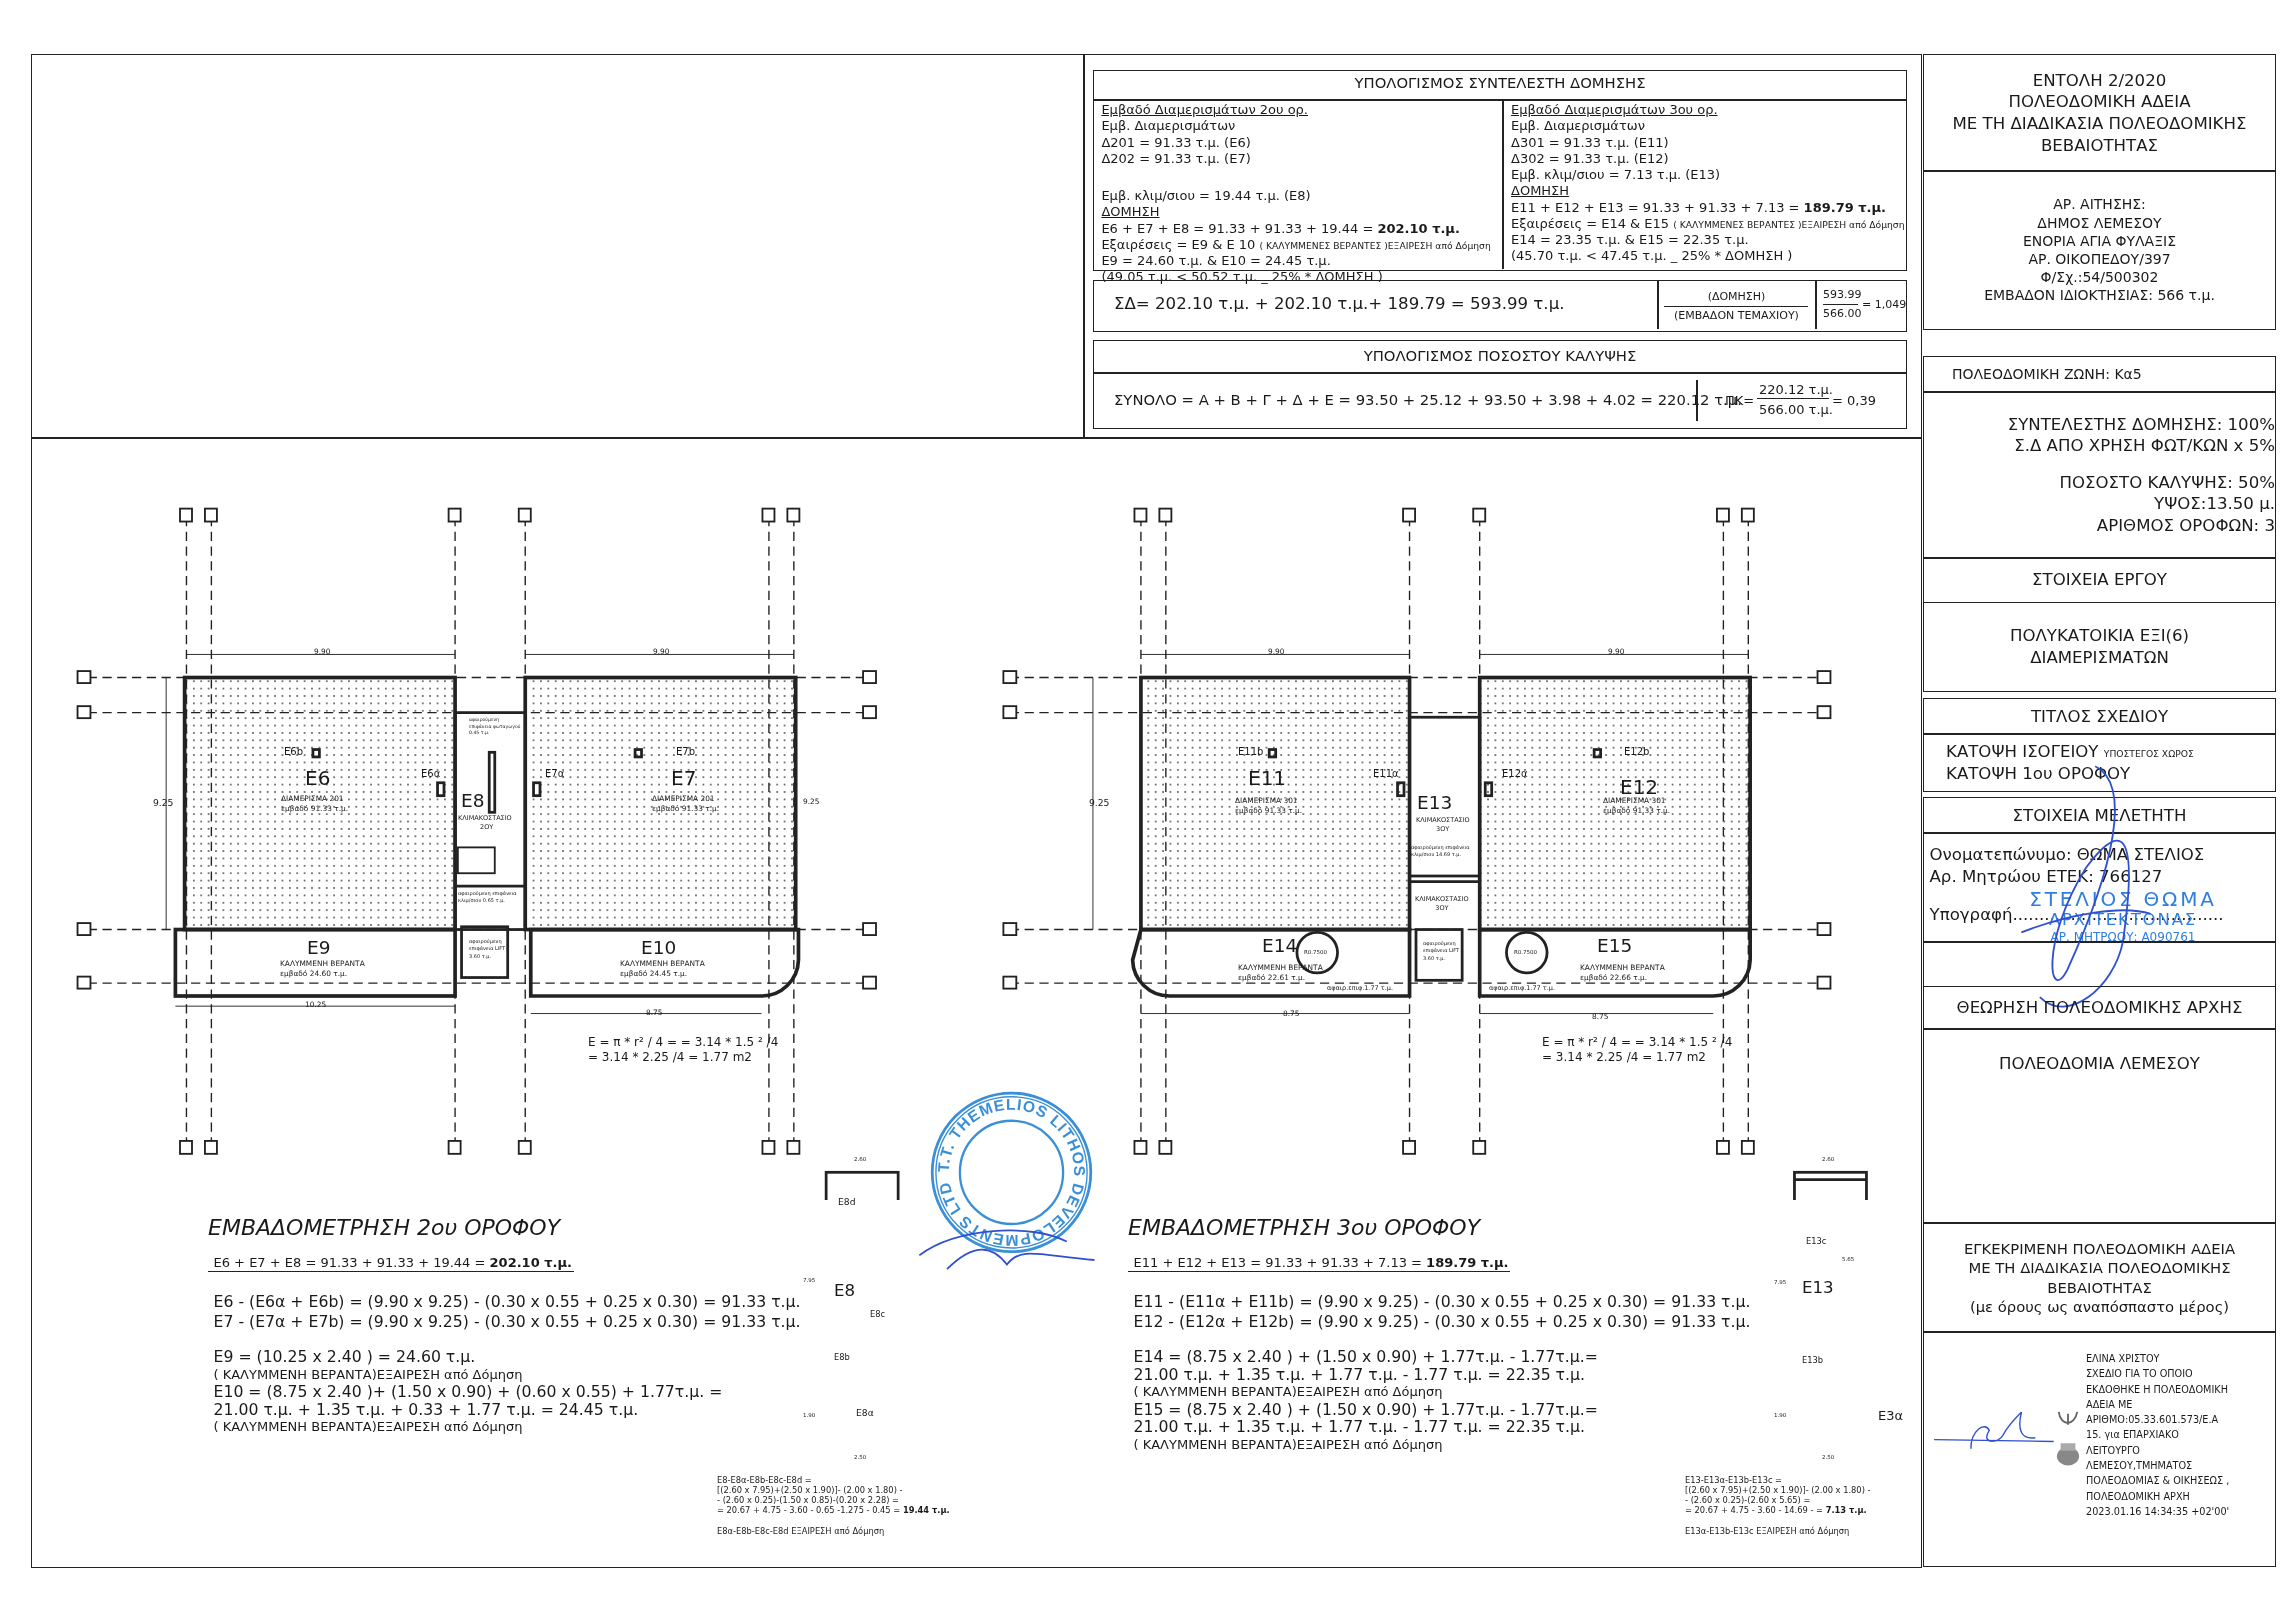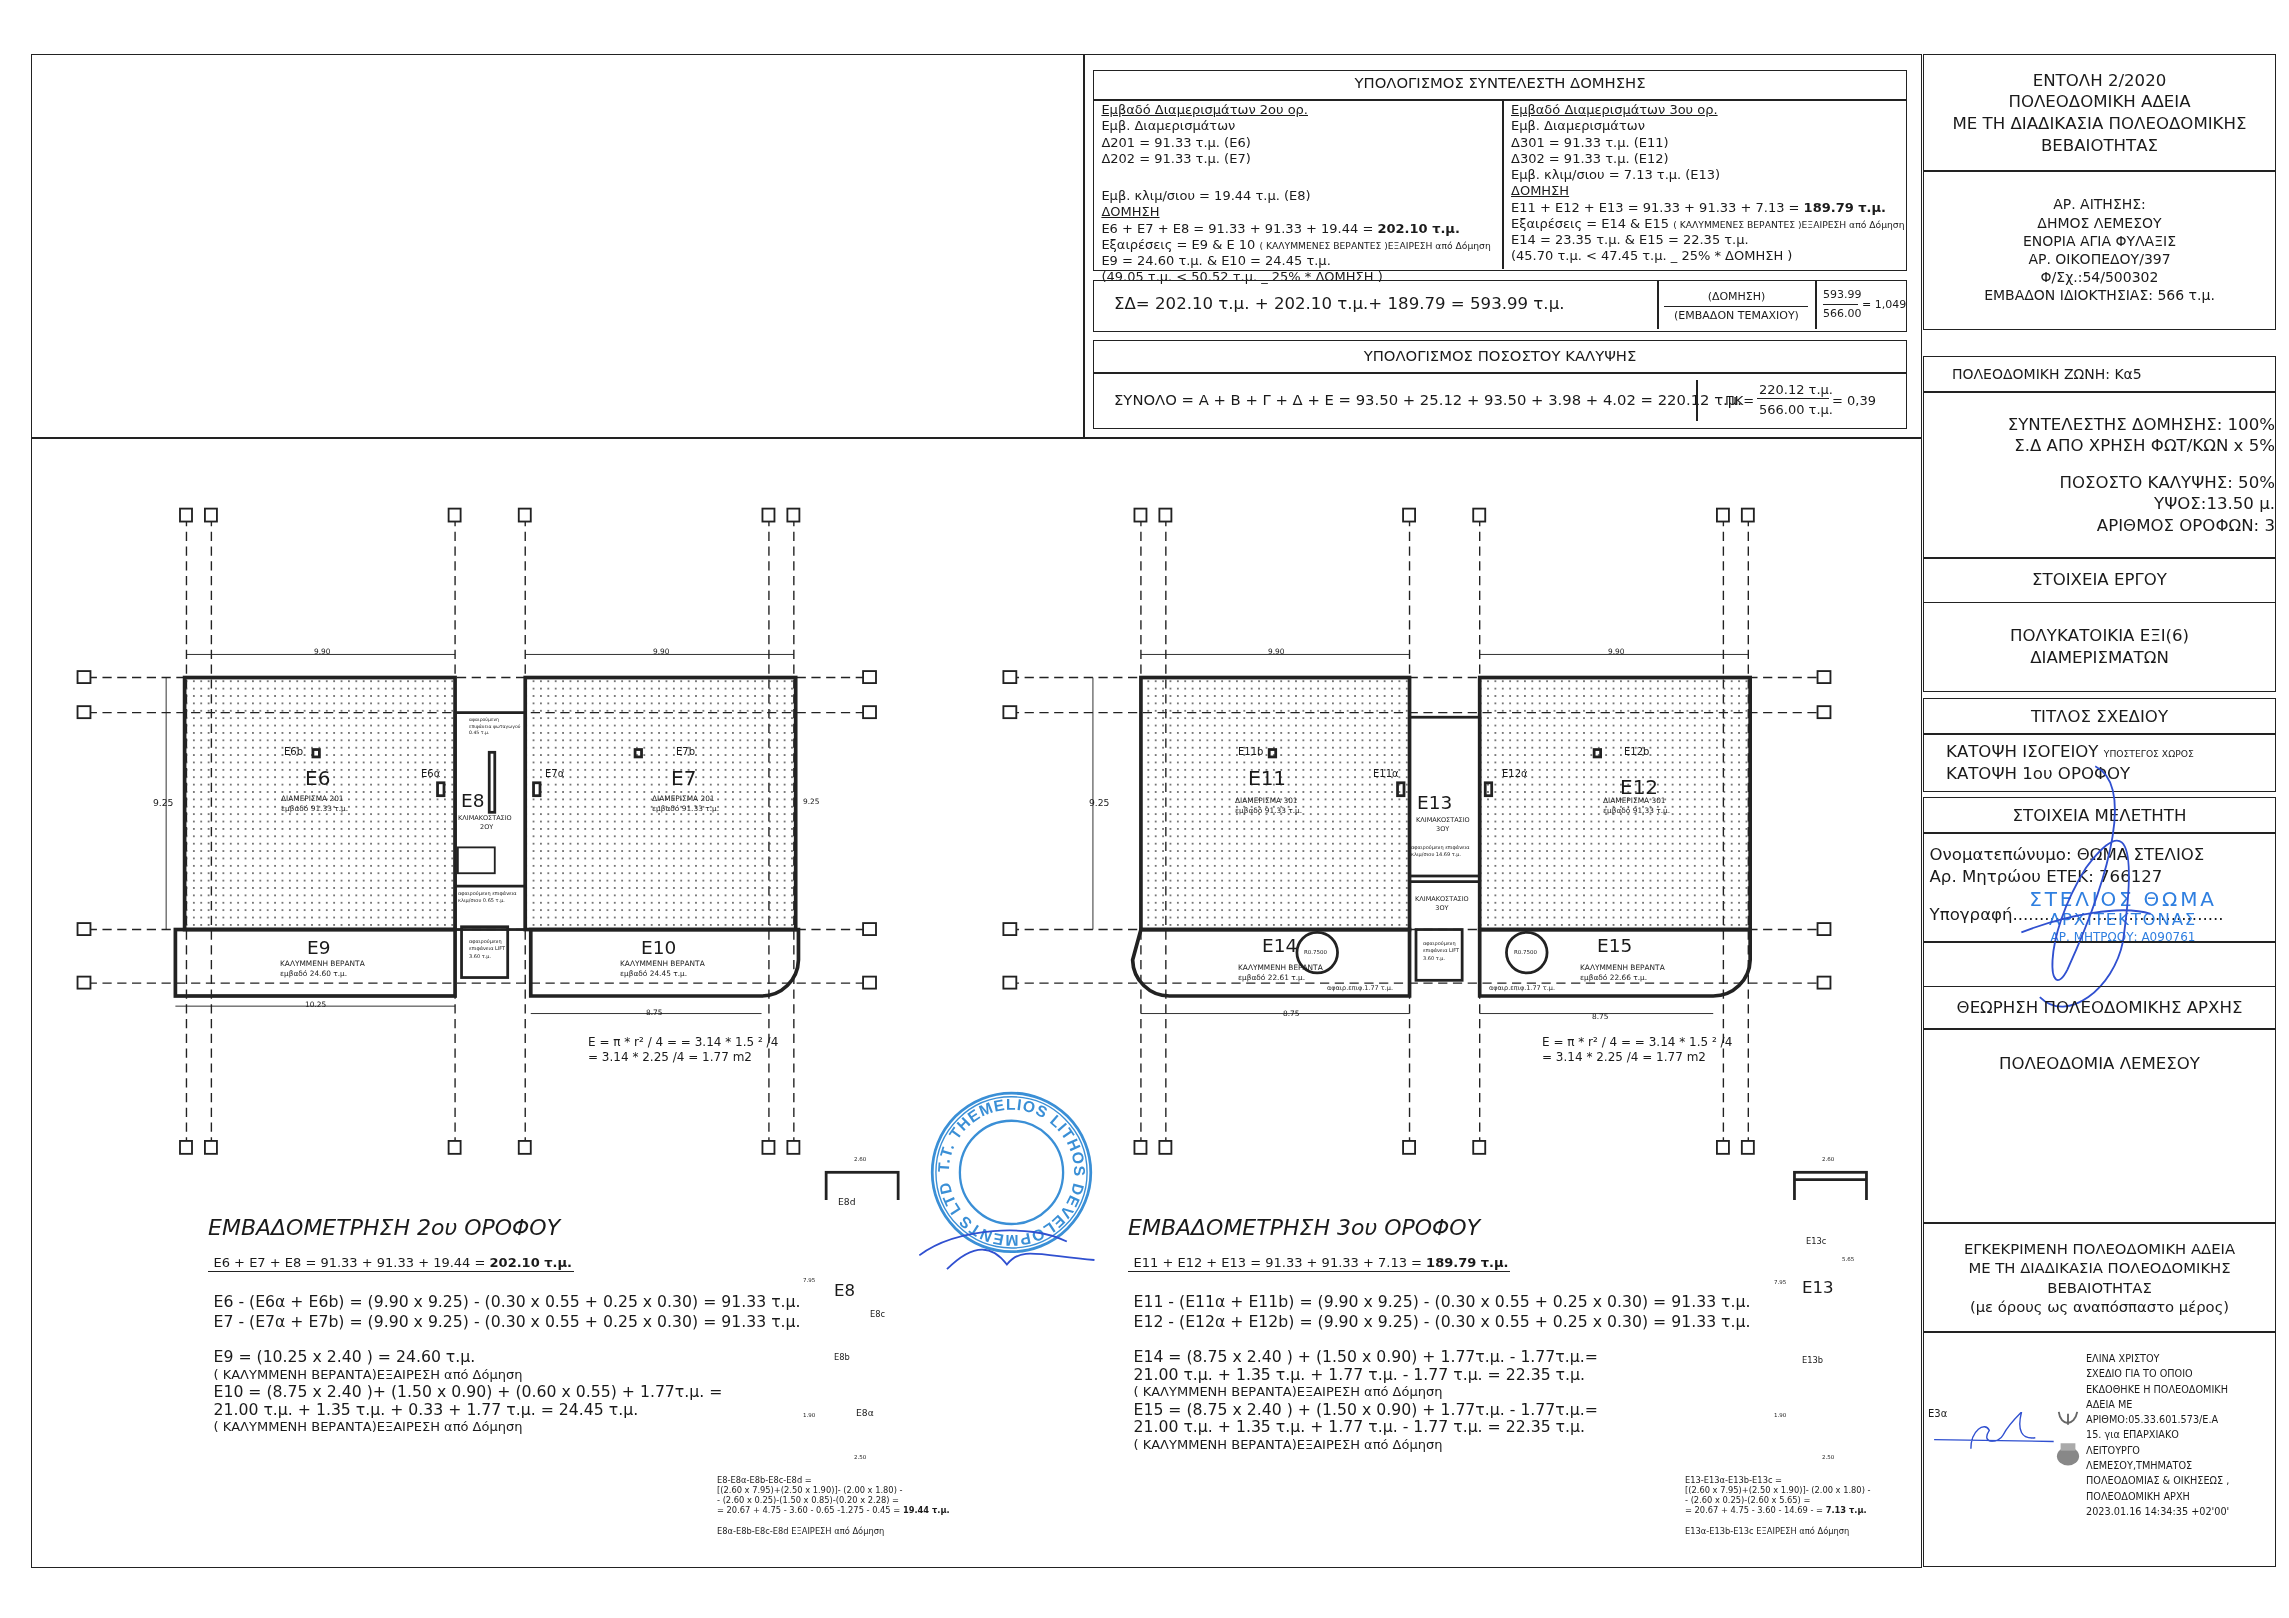--- a/index.html
+++ b/index.html
@@ -468,21 +468,21 @@
   <div>Ε8-Ε8α-Ε8b-Ε8c-Ε8d  =</div>
   <div>[(2.60 x 7.95)+(2.50 x 1.90)]- (2.00 x 1.80) -</div>
   <div>- (2.60 x 0.25)-(1.50 x 0.85)-(0.20 x 2.28) =</div>
   <div><span>= 20.67 + 4.75 - 3.60 - 0.65 -1.275 - 0.45 = </span><span class="b">19.44 τ.μ.</span></div>
   <div style="margin-top:11px;">Ε8α-Ε8b-Ε8c-Ε8d ΕΞΑΙΡΕΣΗ από Δόμηση</div>
 </div>
 
 <div class="t" style="left:1802px;top:1278px;font-size:16.6px;">Ε13</div>
 <div class="t" style="left:1806px;top:1236px;font-size:8.3px;">Ε13c</div>
 <div class="t" style="left:1802px;top:1355px;font-size:8.3px;">Ε13b</div>
-<div class="t" style="left:1928px;top:1408px;font-size:10px;">Ε3α</div>
+<div class="t" style="left:1878px;top:1408px;font-size:13px;">Ε3α</div>
 <div class="t" style="left:1822px;top:1156px;font-size:5.5px;">2.60</div>
 <div class="t" style="left:1822px;top:1454px;font-size:5.5px;">2.50</div>
 <div class="t" style="left:1774px;top:1279px;font-size:5.5px;">7.95</div>
 <div class="t" style="left:1774px;top:1412px;font-size:5.5px;">1.90</div>
 <div class="t" style="left:1842px;top:1256px;font-size:5.5px;">5.65</div>
 <div class="abs" style="left:1685px;top:1475px;font-size:8.3px;line-height:10px;">
   <div>Ε13-Ε13α-Ε13b-Ε13c  =</div>
   <div>[(2.60 x 7.95)+(2.50 x 1.90)]- (2.00 x 1.80) -</div>
   <div>- (2.60 x 0.25)-(2.60 x 5.65) =</div>
   <div><span>= 20.67 + 4.75 - 3.60 - 14.69 - = </span><span class="b">7.13 τ.μ.</span></div>

